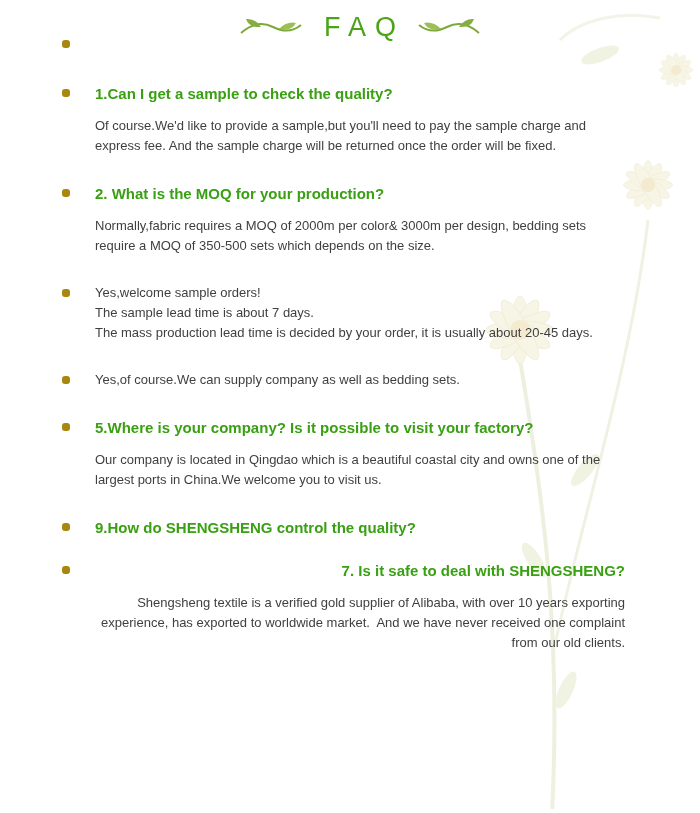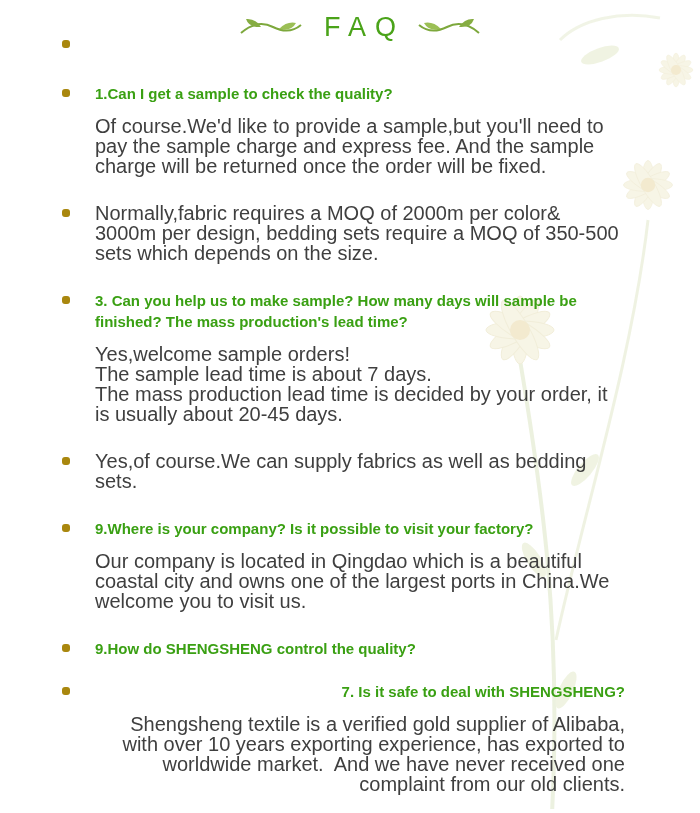--- a/index.html
+++ b/index.html
@@ -64,21 +64,21 @@
 
   .question {
     margin: 0 0 12px 0;
     font-size: 15px;
     font-weight: bold;
     color: #3aa013;
     line-height: 21px;
   }
   .answer {
     margin: 0;
-    font-size: 20px;
+    font-size: 13px;
     color: #3f3f3f;
     line-height: 20px;
     white-space: pre-wrap;
   }
 </style>
 </head>
 <body>
 
 <div class="page">
 
@@ -135,39 +135,39 @@
     <main>
 
       <section class="faq-item">
         <span class="bullet"></span>
         <h2 class="question">1.Can I get a sample to check the quality?</h2>
         <p class="answer">Of course.We'd like to provide a sample,but you'll need to pay the sample charge and express fee. And the sample charge will be returned once the order will be fixed.</p>
       </section>
 
       <section class="faq-item">
         <span class="bullet"></span>
+        <h2 class="question">2. What is the MOQ for your production?</h2>
         <p class="answer">Normally,fabric requires a MOQ of 2000m per color&amp; 3000m per design, bedding sets require a MOQ of 350-500 sets which depends on the size.</p>
       </section>
 
       <section class="faq-item">
         <span class="bullet"></span>
-        <h2 class="question">3. Can you help us to make sample? How many days will sample be finished? The mass production's lead time?</h2>
         <p class="answer">Yes,welcome sample orders!
 The sample lead time is about 7 days.
 The mass production lead time is decided by your order, it is usually about 20-45 days.</p>
       </section>
 
       <section class="faq-item">
         <span class="bullet"></span>
-        <p class="answer">Yes,of course.We can supply fabrics as well as bedding sets.</p>
+        <p class="answer">Yes,of course.We can supply company as well as bedding sets.</p>
       </section>
 
       <section class="faq-item">
         <span class="bullet"></span>
-        <h2 class="question">9.Where is your company? Is it possible to visit your factory?</h2>
+        <h2 class="question">5.Where is your company? Is it possible to visit your factory?</h2>
         <p class="answer">Our company is located in Qingdao which is a beautiful coastal city and owns one of the largest ports in China.We welcome you to visit us.</p>
       </section>
 
       <section class="faq-item">
         <span class="bullet"></span>
         <h2 class="question">9.How do SHENGSHENG control the quality?</h2>
       </section>
 
       <section class="faq-item">
         <span class="bullet"></span>

